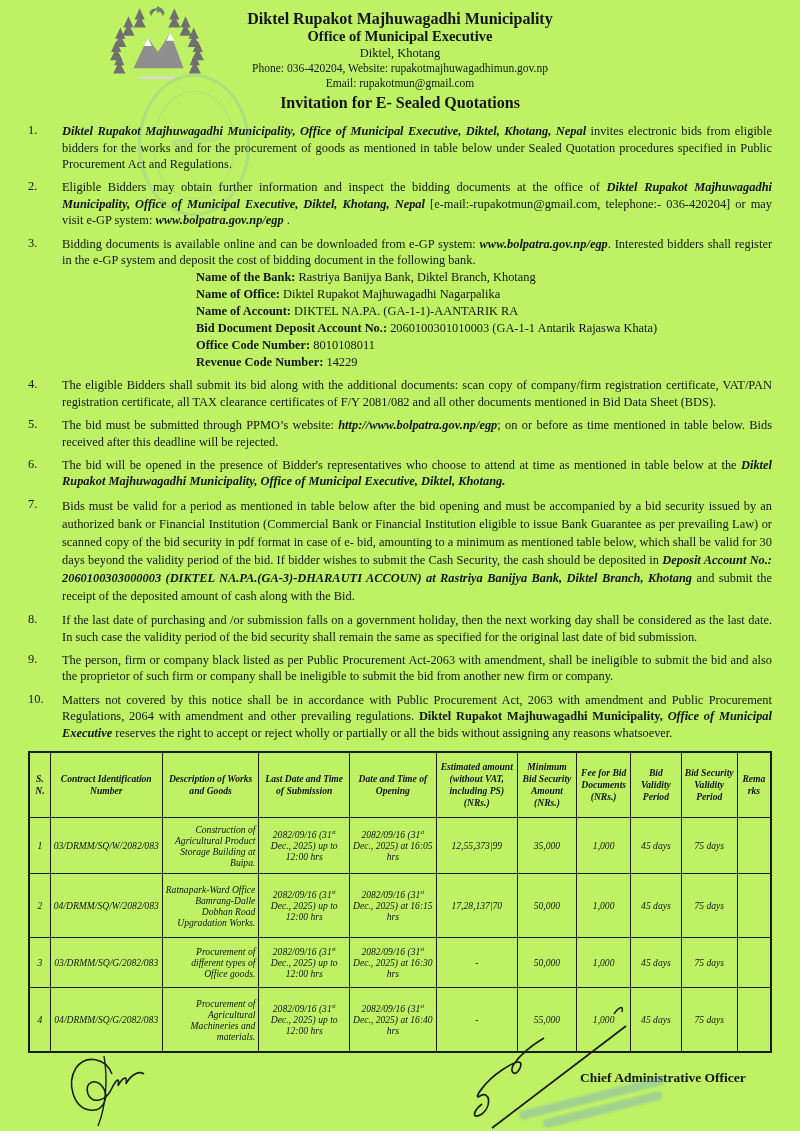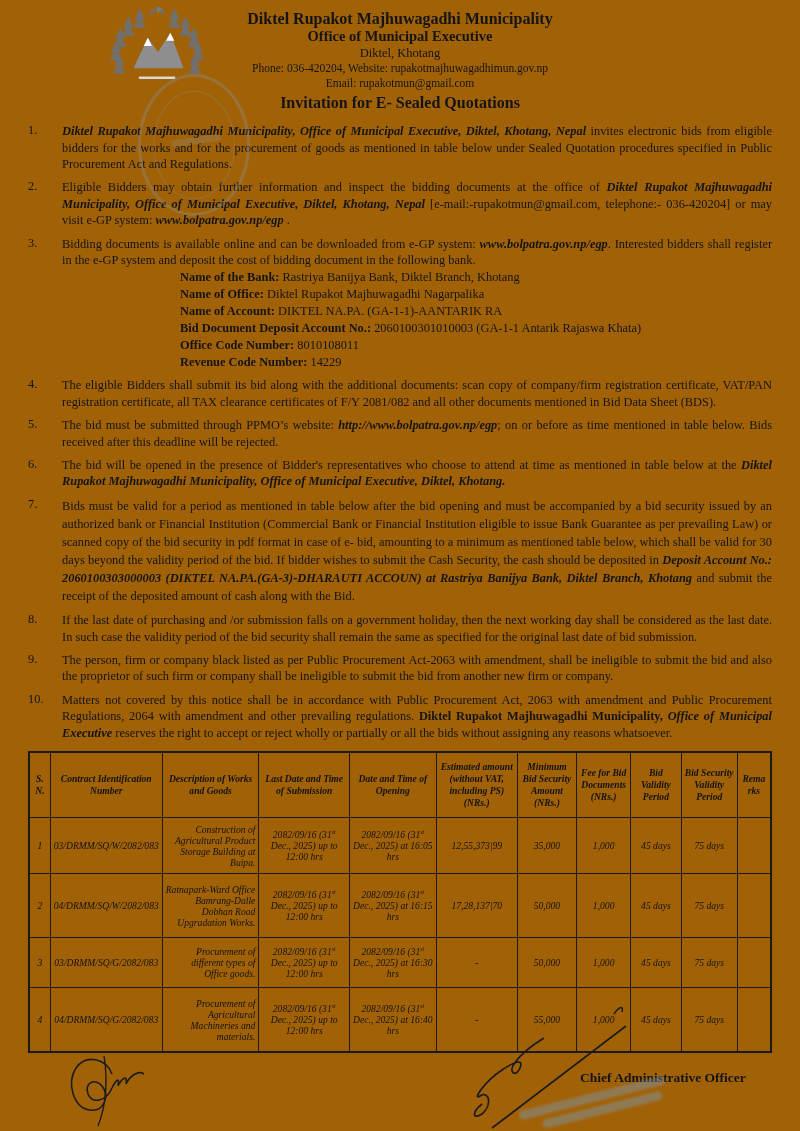--- a/index.html
+++ b/index.html
@@ -1,19 +1,19 @@
 <!DOCTYPE html>
 <html><head>
 <meta charset="utf-8">
 <style>
   * { margin:0; padding:0; box-sizing:border-box; }
   html,body { background:#e8e8e8; }
   .page {
     position:relative; width:800px; height:1131px; margin:0 auto;
-    background:#a16207; color:#141414; overflow:hidden;
+    background:#bef264; color:#141414; overflow:hidden;
     font-family:"Liberation Serif","DejaVu Serif",serif;
   }
   
   .letterhead { padding-top:10px; text-align:center; position:relative; }
   .emblem { position:absolute; left:106px; top:4px; width:102px; height:94px; }
   .org-name  { font-size:16px; font-weight:bold; line-height:1.15; }
   .office    { font-size:14.5px; font-weight:bold; line-height:1.2; }
   .loc       { font-size:12.5px; line-height:1.25; }
   .contact   { font-size:11.5px; line-height:1.3; }
   .email     { font-size:11.5px; line-height:1.3; }
@@ -31,21 +31,21 @@
                background:rgba(125,165,210,.18); border-radius:4px; transform:rotate(-8deg); }
   
   .notice { margin:11px 28px 0 28px; }
   .item { display:flex; margin-bottom:7px; }
   .item .num { width:34px; flex:0 0 34px; font-size:12.4px; }
   .item .body { flex:1; font-size:12.4px; line-height:1.32; text-align:justify; }
   .item-7 .body { line-height:1.46; }
   .bi { font-weight:bold; font-style:italic; }
   .b  { font-weight:bold; }
   .bank { margin:1px 0 0 118px; }
-  .bank-line { font-size:12.4px; line-height:1.36; text-align:left; }
+  .bank-line { font-size:12.4px; line-height:1.36; text-align:left;margin-left:16px; }
   .bank-line .lbl { font-weight:bold; }
   
   table.quote { width:744px; margin:10px 28px 0 28px; border-collapse:collapse;
                 font-style:italic; font-size:9.6px; color:#121212;
                 border:2px solid #1a1a1a; }
   table.quote th, table.quote td { border:1.4px solid #1a1a1a; vertical-align:middle;
                 text-align:center; padding:2px 3px; }
   table.quote th { font-weight:bold; line-height:1.25; overflow-wrap:anywhere; }
   table.quote tr.hdr { height:66px; }
   table.quote td.desc { text-align:right; }

